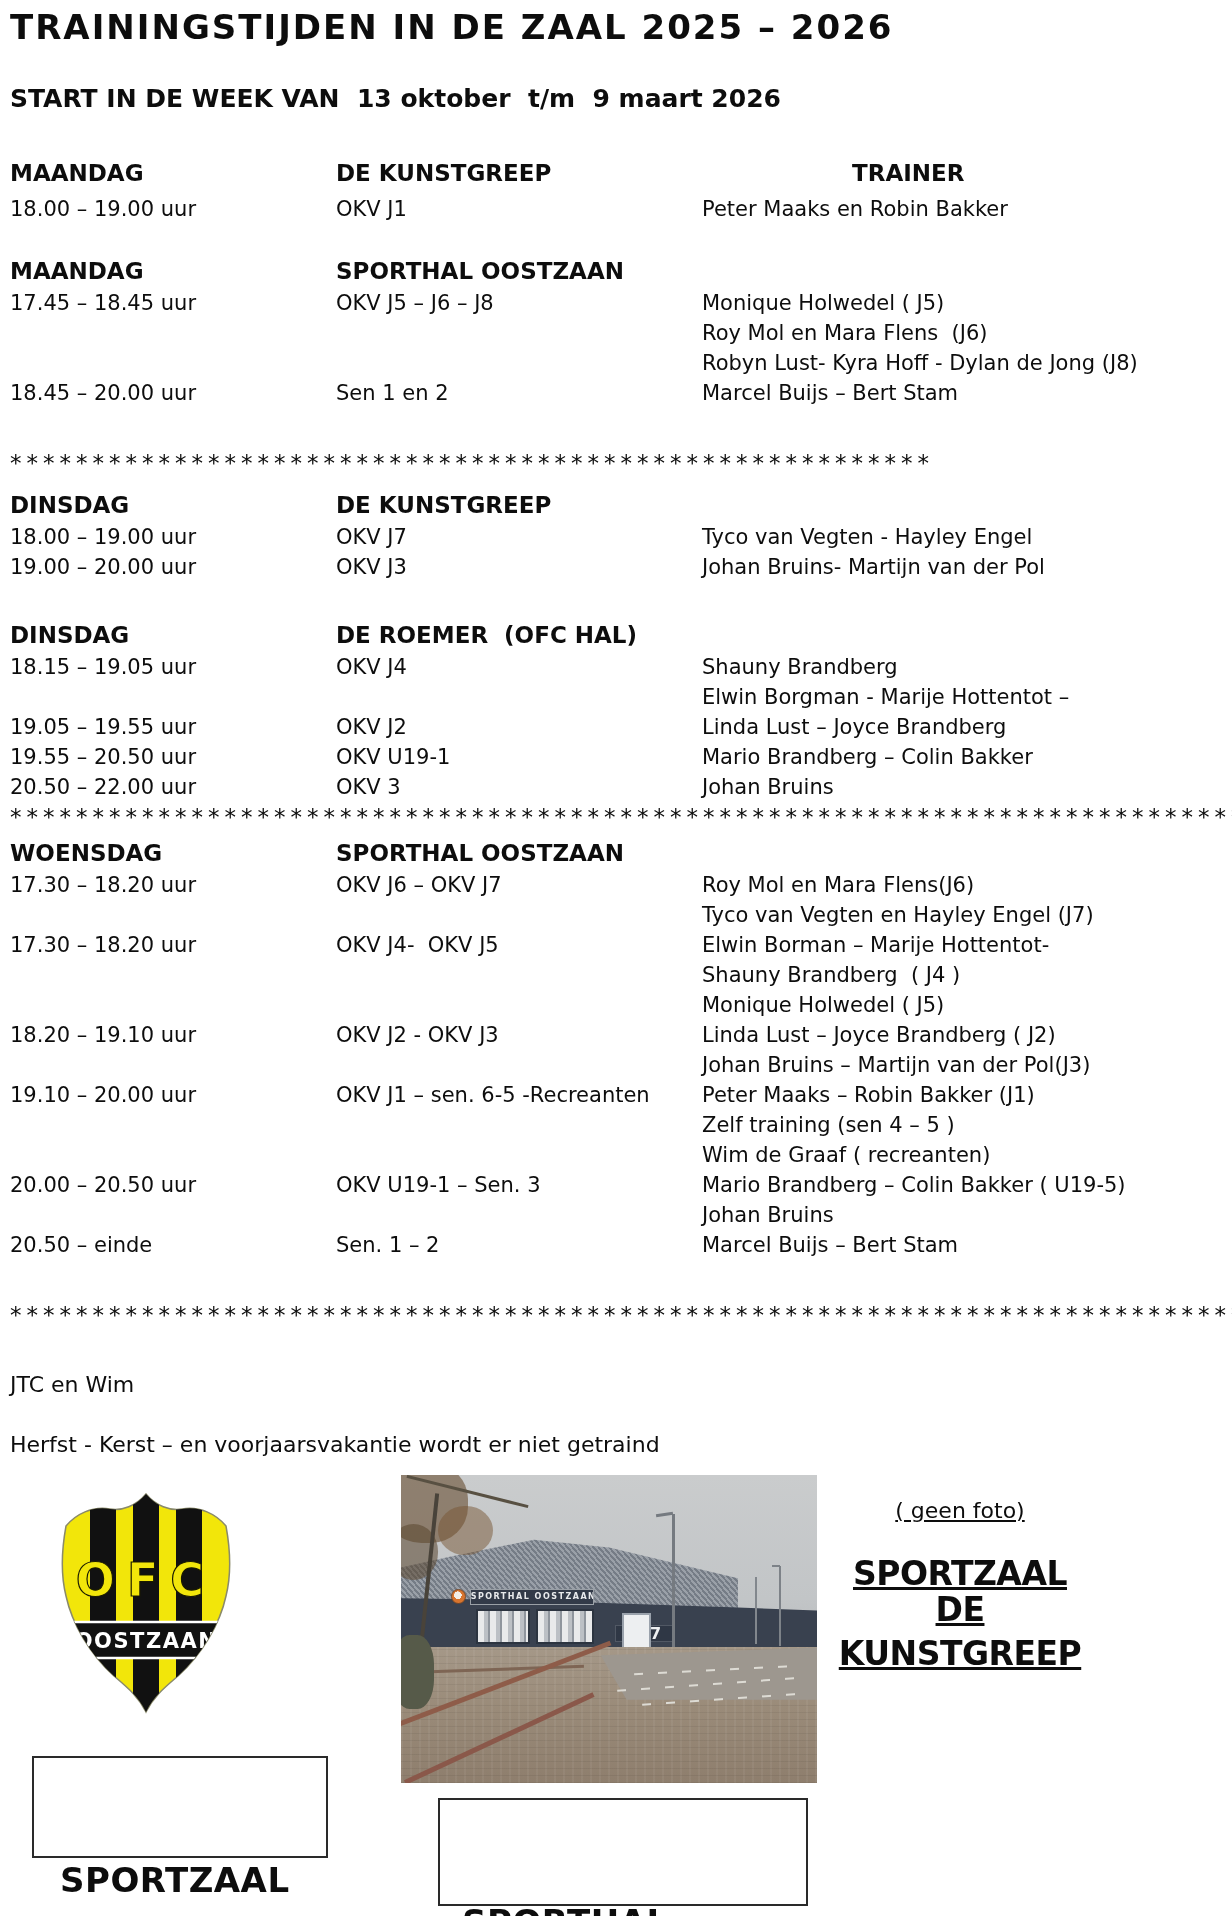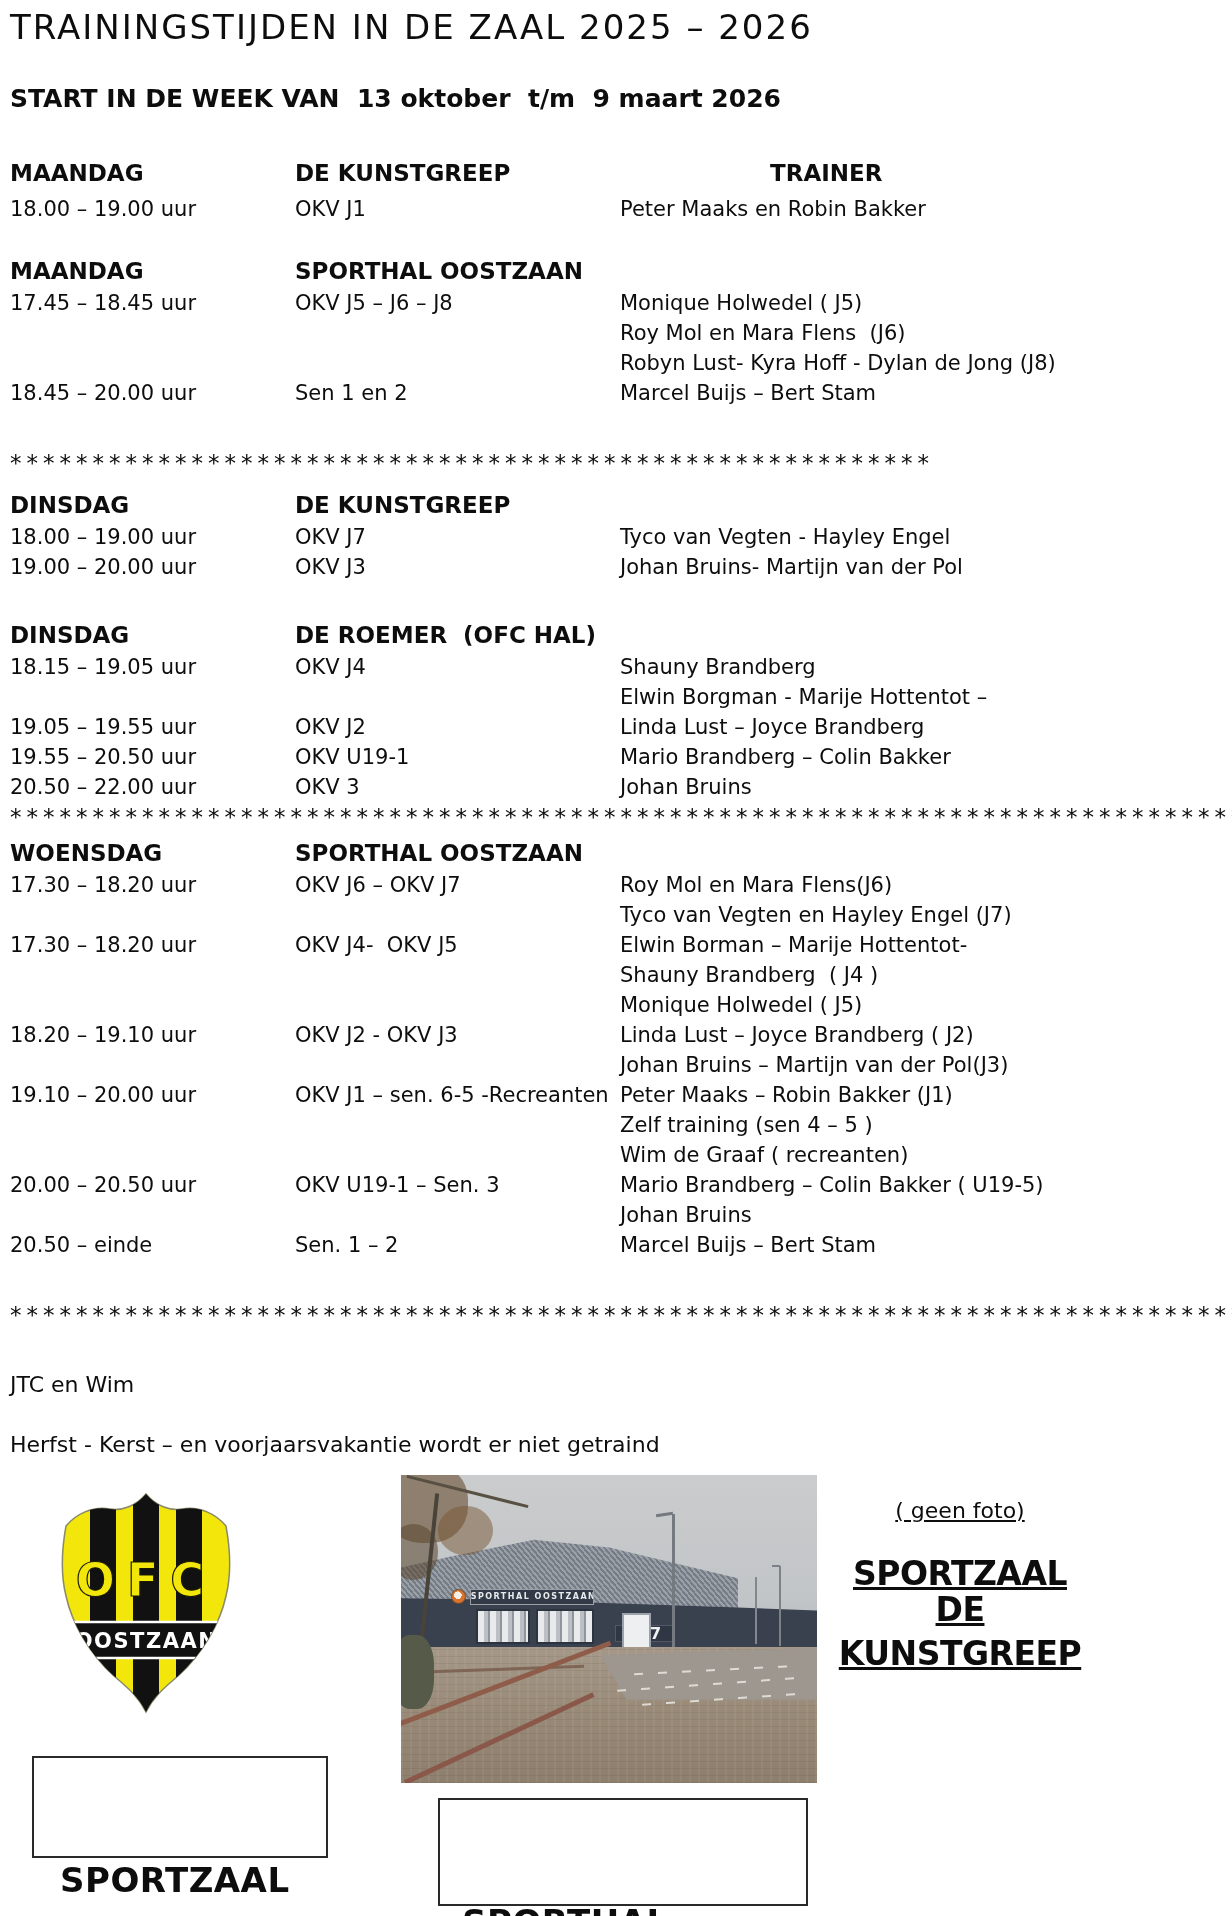--- a/index.html
+++ b/index.html
@@ -1,25 +1,25 @@
 <!DOCTYPE html>
 <html><head>
 <meta charset="utf-8">
 <style>
   * { box-sizing: border-box; margin: 0; padding: 0; }
   html, body { width: 1232px; background: #ffffff; }
   body { height: 1916px; overflow: hidden; color: #0d0d0d;
          font-family: "DejaVu Sans", "Liberation Sans", sans-serif; }
   #page { padding: 6px 0 0 10px; width: 1232px; }
 
-  .title { font-size: 34px; font-weight: normal; letter-spacing: 2px; line-height: 42px; white-space: pre; }
+  .title { font-size: 34px; font-weight: bold; letter-spacing: 2px; line-height: 42px; white-space: pre; }
   .subtitle { margin-top: 36px; font-size: 25px; font-weight: bold; line-height: 30px; white-space: pre; }
 
   .srow { display: grid; grid-template-columns: 285px 325px 602px; align-items: start;
-          font-size: 21px; line-height: 30px; }
+          font-size: 21px; line-height: 30px; gap: 41px; }
   .c1, .c2 { white-space: pre; }
   .c3 { text-align: left; }
   .c3 .tline { line-height: 30px; white-space: pre; }
   .shead .c1, .shead .c2, .shead .c3 { font-weight: bold; font-size: 23px; }
   .shead .c3 { text-align: left; padding-left: 150px; }
 
   .sep { font-size: 23px; letter-spacing: 5px; line-height: 30px; white-space: pre; overflow: hidden; width: 1222px; }
 
   .m-sec0 { margin-top: 44px; }
   .m-row6 { margin-top: 6px; }

